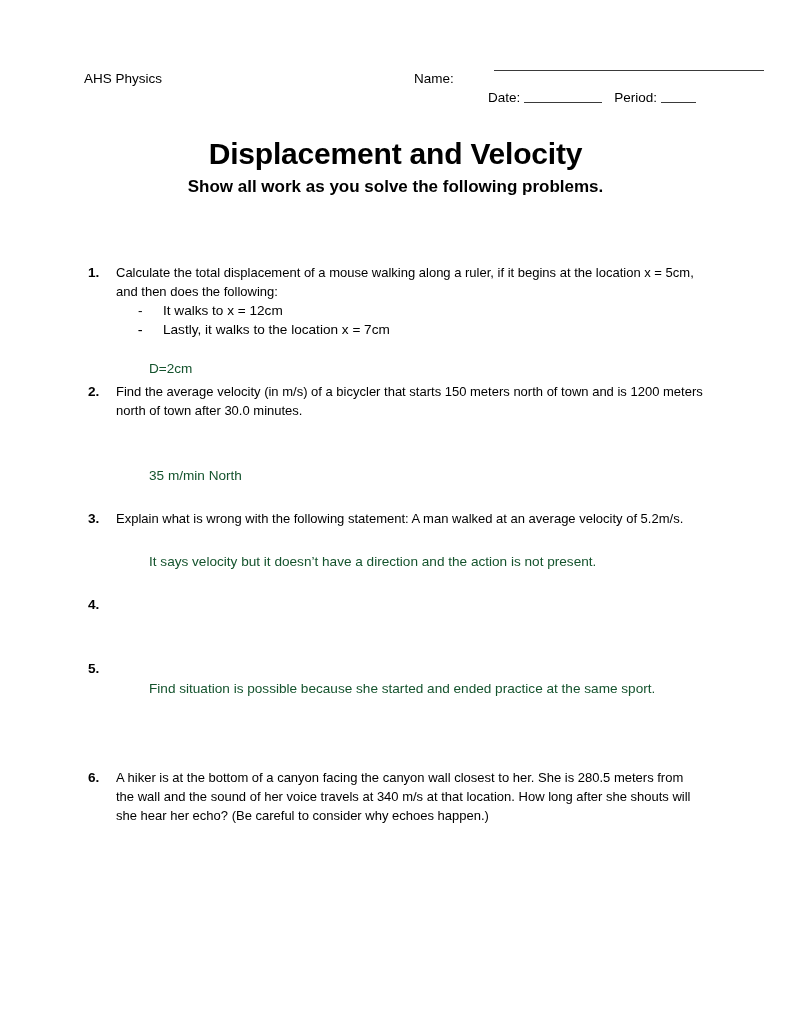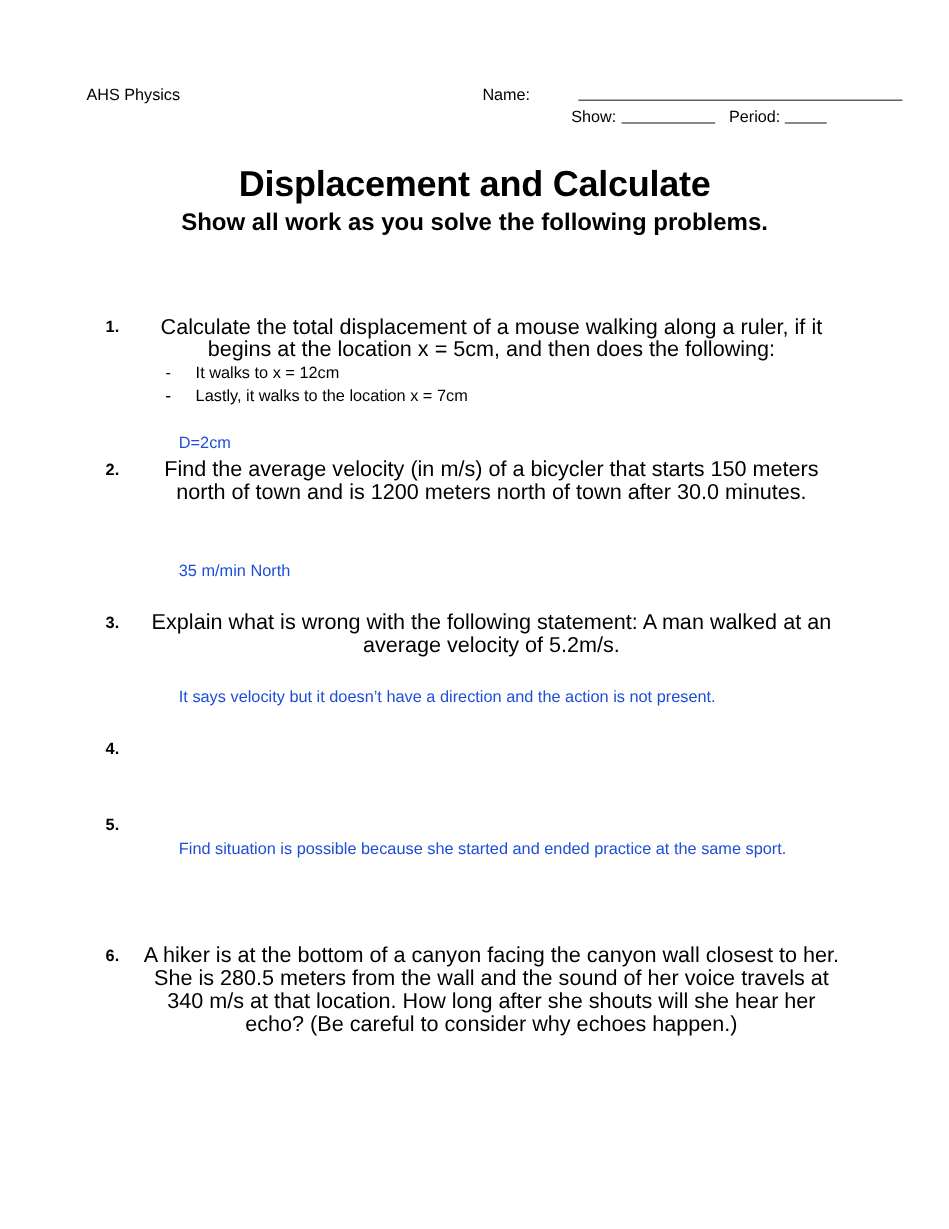--- a/index.html
+++ b/index.html
@@ -18,39 +18,39 @@
     height: 1024px;
     margin: 0 auto;
     background: #ffffff;
     box-sizing: border-box;
     overflow: hidden;
   }
 
   
   .header {
     position: absolute;
-    left: 72px;
+    left: 84px;
     top: 70px;
     width: 615px;
     height: 42px;
   }
   .header-course {
     position: absolute;
     left: 0;
     top: 0;
     font-size: 13.5px;
     line-height: 17px;
     white-space: nowrap;
   }
   .field-row-name {
     position: absolute;
     left: 330px;
     top: 0;
     display: flex;
-    align-items: flex-end;
+    align-items: flex-start;
     white-space: nowrap;
     gap: 36px;
   }
   .field-row-dateperiod {
     position: absolute;
     left: 404px;
     top: 19px;
     display: flex;
     align-items: flex-end;
     white-space: nowrap;
@@ -80,21 +80,21 @@
     text-align: center;
   }
   .title-line {
     font-size: 30px;
     font-weight: bold;
     line-height: 36px;
     letter-spacing: -0.2px;
   }
   .subtitle {
     margin-top: 5px;
-    font-size: 20px;
+    font-size: 17px;
     font-weight: bold;
     line-height: 19px;
   }
 
   
   .qlist {
     position: absolute;
     left: 88px;
     top: 263px;
     width: 615px;
@@ -107,44 +107,44 @@
     position: absolute;
     left: 0;
     top: 0;
     width: 22px;
     text-align: left;
     font-size: 13.6px;
     font-weight: bold;
     line-height: 19px;
   }
   .q-text {
-    font-size: 18px;
-    line-height: 19px;
-    text-align: center;
+    font-size: 13px;
+    line-height: 19px;
+    text-align: left;
   }
   .sublist {
     margin: 0;
     padding: 0;
     list-style: none;
   }
   .sub {
     position: relative;
     padding-left: 47px;
     font-size: 13.6px;
     line-height: 19px;
   }
   .sub-dash {
     position: absolute;
     left: 22px;
     top: 0;
     font-size: 13.6px;
     line-height: 19px;
   }
   .answer {
-    color: #1d4ed8;
+    color: #14532d;
     font-size: 13.6px;
     line-height: 19px;
     padding-left: 33px;
     text-align: left;
   }
   .answer-indent-q1 { padding-left: 33px; }
 
   .sp-4  { height: 4px; }
   .sp-18 { height: 18px; }
   .sp-20 { height: 20px; }
@@ -158,30 +158,30 @@
 
   <div class="header">
     <div class="header-course">AHS Physics</div>
 
     <div class="field-row-name">
       <span class="field-label">Name:</span>
       <span class="rule rule-name"></span>
     </div>
 
     <div class="field-row-dateperiod">
-      <span class="field-label">Show:</span>
+      <span class="field-label">Date:</span>
       <span class="rule rule-date"></span>
       <span class="gap-small"></span>
       <span class="field-label">Period:</span>
       <span class="rule rule-period"></span>
     </div>
   </div>
 
   <div class="title-block">
-    <div class="title-line">Displacement and Calculate</div>
+    <div class="title-line">Displacement and Velocity</div>
     <div class="subtitle">Show all work as you solve the following problems.</div>
   </div>
 
   <div class="qlist">
 
     <div class="q">
       <div class="q-num">1.</div>
       <div class="q-text">Calculate the total displacement of a mouse walking along a ruler, if it begins at the location x = 5cm, and then does the following:</div>
       <div class="sublist">
         <div class="sub">

